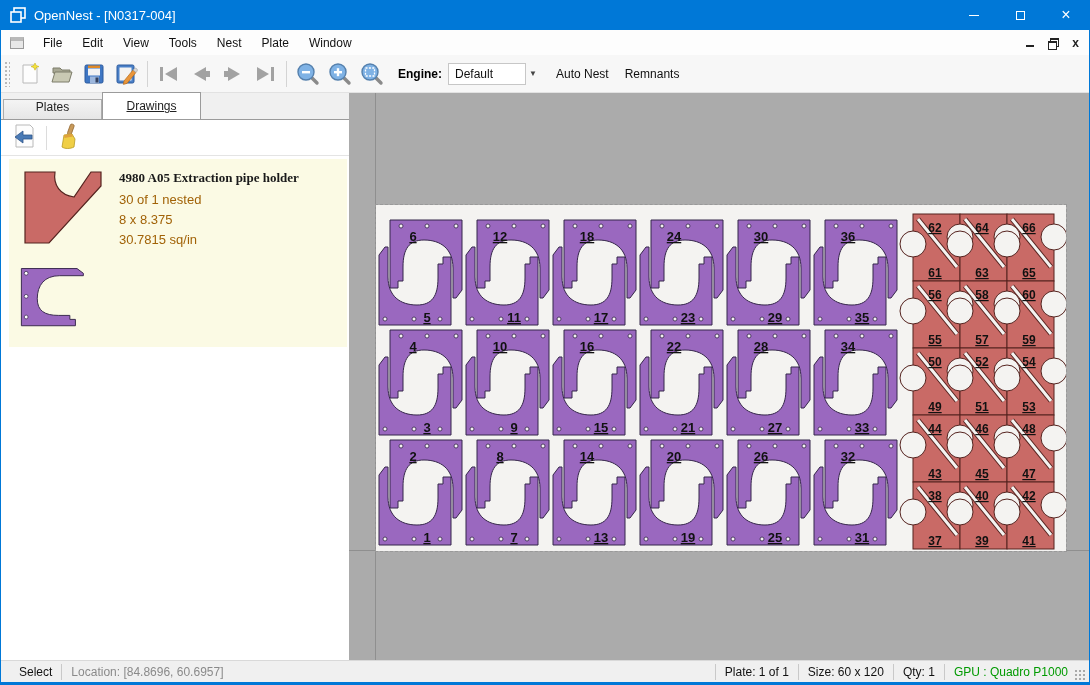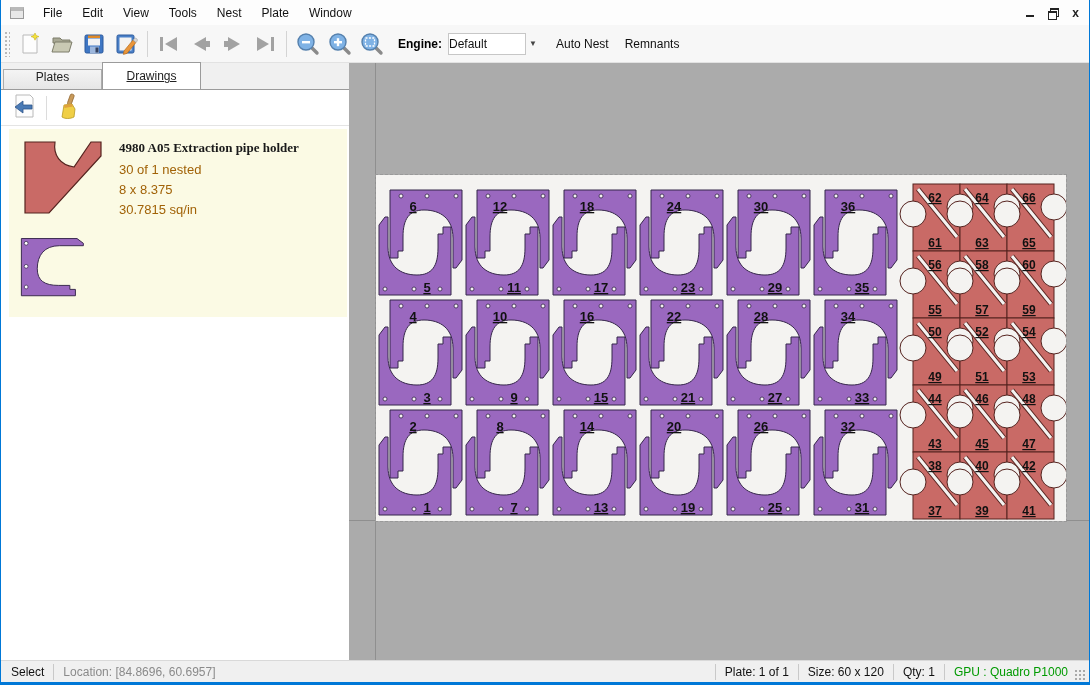--- a/index.html
+++ b/index.html
@@ -28,21 +28,21 @@
   .mdi-close { font-size:12px; font-weight:bold; line-height:10px; }
 
   
   .toolbar { height:38px; background:#f7f7f7; border-bottom:1px solid #e2e2e2; display:flex; align-items:center; flex:0 0 auto; }
   .grip { width:6px; height:26px; margin:0 4px 0 3px;
           background-image:radial-gradient(circle, #b9b9b9 1px, transparent 1.2px); background-size:4px 4px; }
   .tbtn { width:32px; height:30px; display:flex; align-items:center; justify-content:center; }
   .tsep { width:1px; height:26px; background:#d4d4d4; margin:0 5px; }
   .engine-label { font-size:12px; font-weight:bold; margin:0 6px 0 10px; }
   .combo { width:78px; height:22px; background:#fff; border:1px solid #c7c7c7; font-size:12px;
-           display:flex; align-items:center; padding-left:0; color:#111; }
+           display:flex; align-items:center; padding-left:6px; color:#111; }
   .combo-arrow { width:14px; height:22px; display:flex; align-items:center; justify-content:center; font-size:8px; color:#444; margin-right:8px; }
   .tool-text-btn { font-size:12px; color:#111; padding:6px 8px; }
 
   
   .main { flex:1 1 auto; display:flex; min-height:0; }
   .leftpanel { width:348px; background:#f0f0f0; display:flex; flex-direction:column; flex:0 0 auto; }
   .tabstrip { height:26px; display:flex; align-items:flex-end; padding-left:2px; background:#f0f0f0; }
   .tab { width:99px; text-align:center; font-size:12px; padding:0 0 5px 0; border:1px solid #acacac;
          background:linear-gradient(#f4f4f4,#e6e6e6); border-bottom:none; color:#222; }
   .tab.active { background:#fff; border-color:#9b9b9b; padding:6px 0; font-size:12px; position:relative; z-index:2;text-decoration:underline; }
@@ -58,36 +58,52 @@
 
   .canvas { flex:1; background:#ababab; position:relative; overflow:hidden; }
   .ext-v { position:absolute; left:26px; top:0; bottom:0; width:1px; background:#8f8f8f; }
   .ext-h { position:absolute; top:457px; left:0; right:0; height:1px; background:#8f8f8f; }
   .plate { position:absolute; left:27px; top:112px; width:690px; height:346px; background:#f4f3f1;
            outline:1px dashed #999; }
   .plate svg { display:block; }
 
   
   .statusbar { height:22px; background:#f0f0f0; border-top:1px solid #d9d9d9; display:flex; align-items:center;
-               font-size:12px; color:#111; flex:0 0 auto; }
+               font-size:12px; color:#111; flex:0 0 auto;padding-left:8px; }
   .sb-left { display:flex; align-items:center; }
   .sb-right { margin-left:auto; display:flex; align-items:center; }
   .sb-sep { width:1px; height:16px; background:#c9c9c9; margin:0 9px; }
   .sb-mode { padding-left:10px; }
   .sb-gray { color:#8a8a8a; }
   .sb-gpu { font-weight:normal; }
   .sb-grip { width:12px; height:12px; margin:6px 3px 0 6px;
              background-image:radial-gradient(circle,#a9a9a9 1px,transparent 1.2px); background-size:4px 4px; }
   .blue-bottom { height:3px; background:#0078d7; flex:0 0 auto; }
 </style>
 </head>
 <body>
 
 <div class="window">
 
+  <div class="titlebar">
+    <svg class="appicon" viewBox="0 0 16 16">
+      <rect x="4" y="1" width="11" height="10" fill="none" stroke="#fff" stroke-width="1.6"></rect>
+      <rect x="1" y="5" width="10" height="10" fill="#0078d7" stroke="#fff" stroke-width="1.6"></rect>
+    </svg>
+    <span class="title">OpenNest - [N0317-004]</span>
+    <div class="winbtns">
+      <span class="winbtn">
+          <span class="glyph-min"></span>
+        </span>
+      <span class="winbtn">
+          <span class="glyph-max"></span>
+        </span>
+      <span class="winbtn" style="font-size:16px;">×</span>
+    </div>
+  </div>
 
   <div class="menubar">
     <span class="mdiicon"></span>
     <span style="display:flex;">
         <span class="menu-item">File</span>
         <span class="menu-item">Edit</span>
         <span class="menu-item">View</span>
         <span class="menu-item">Tools</span>
         <span class="menu-item">Nest</span>
         <span class="menu-item">Plate</span>

